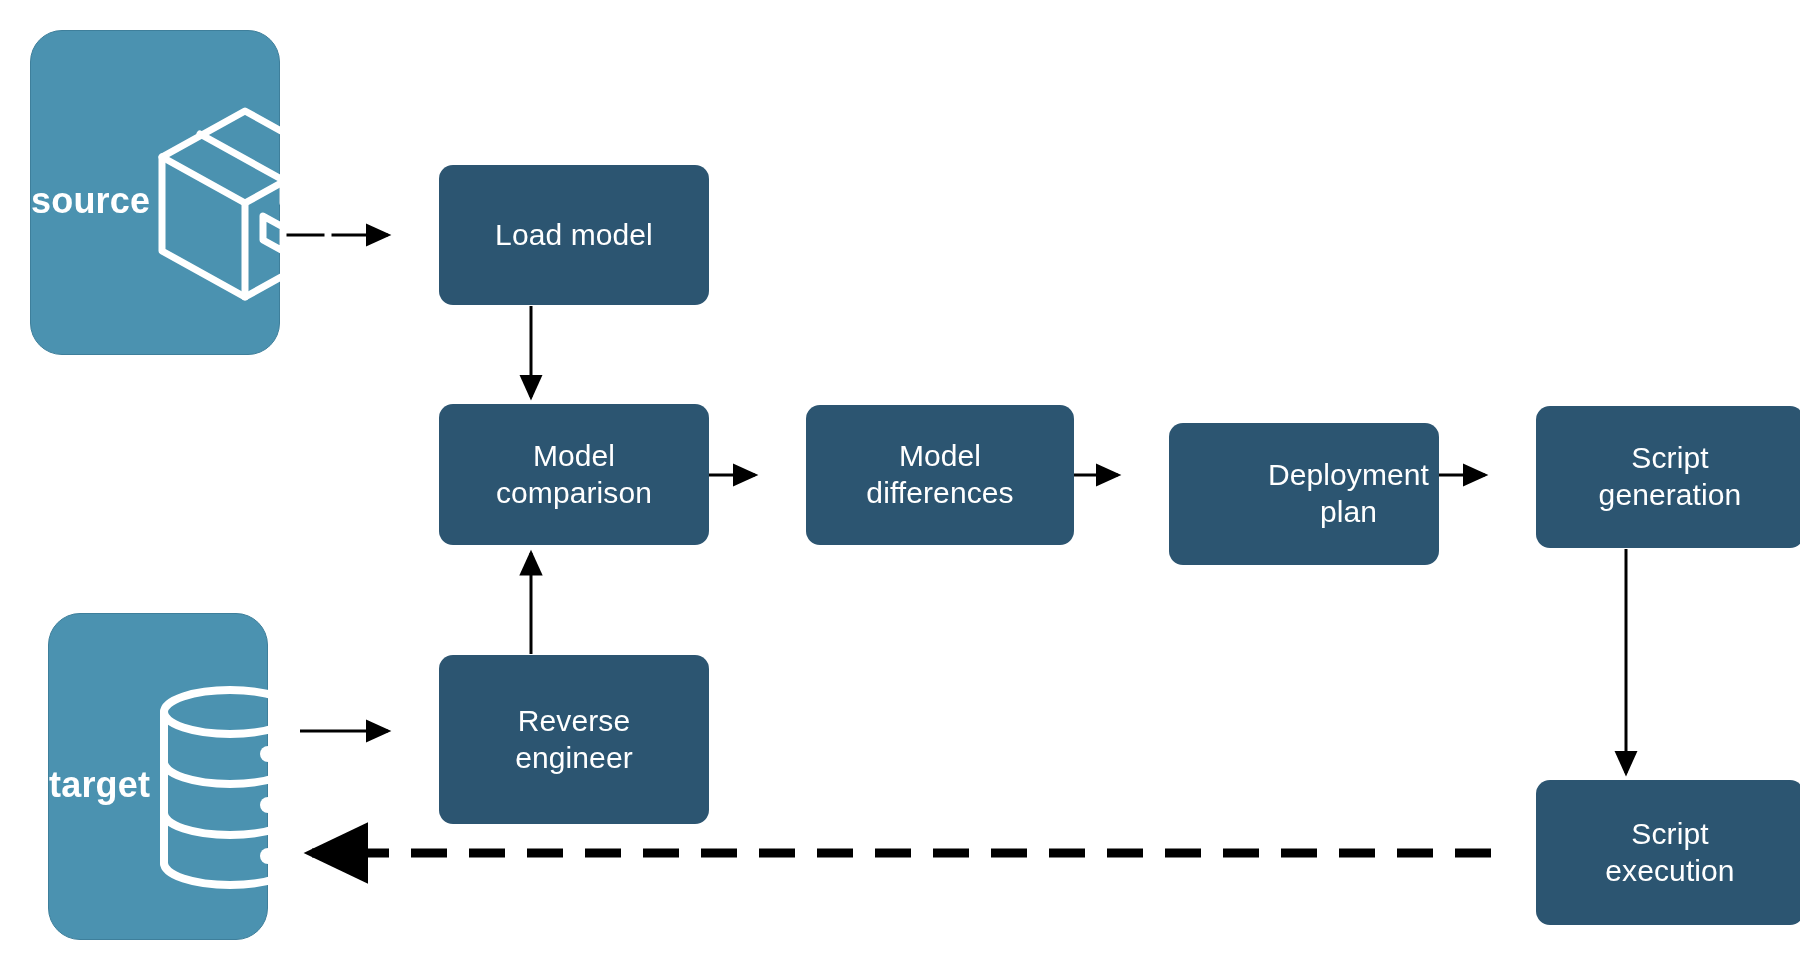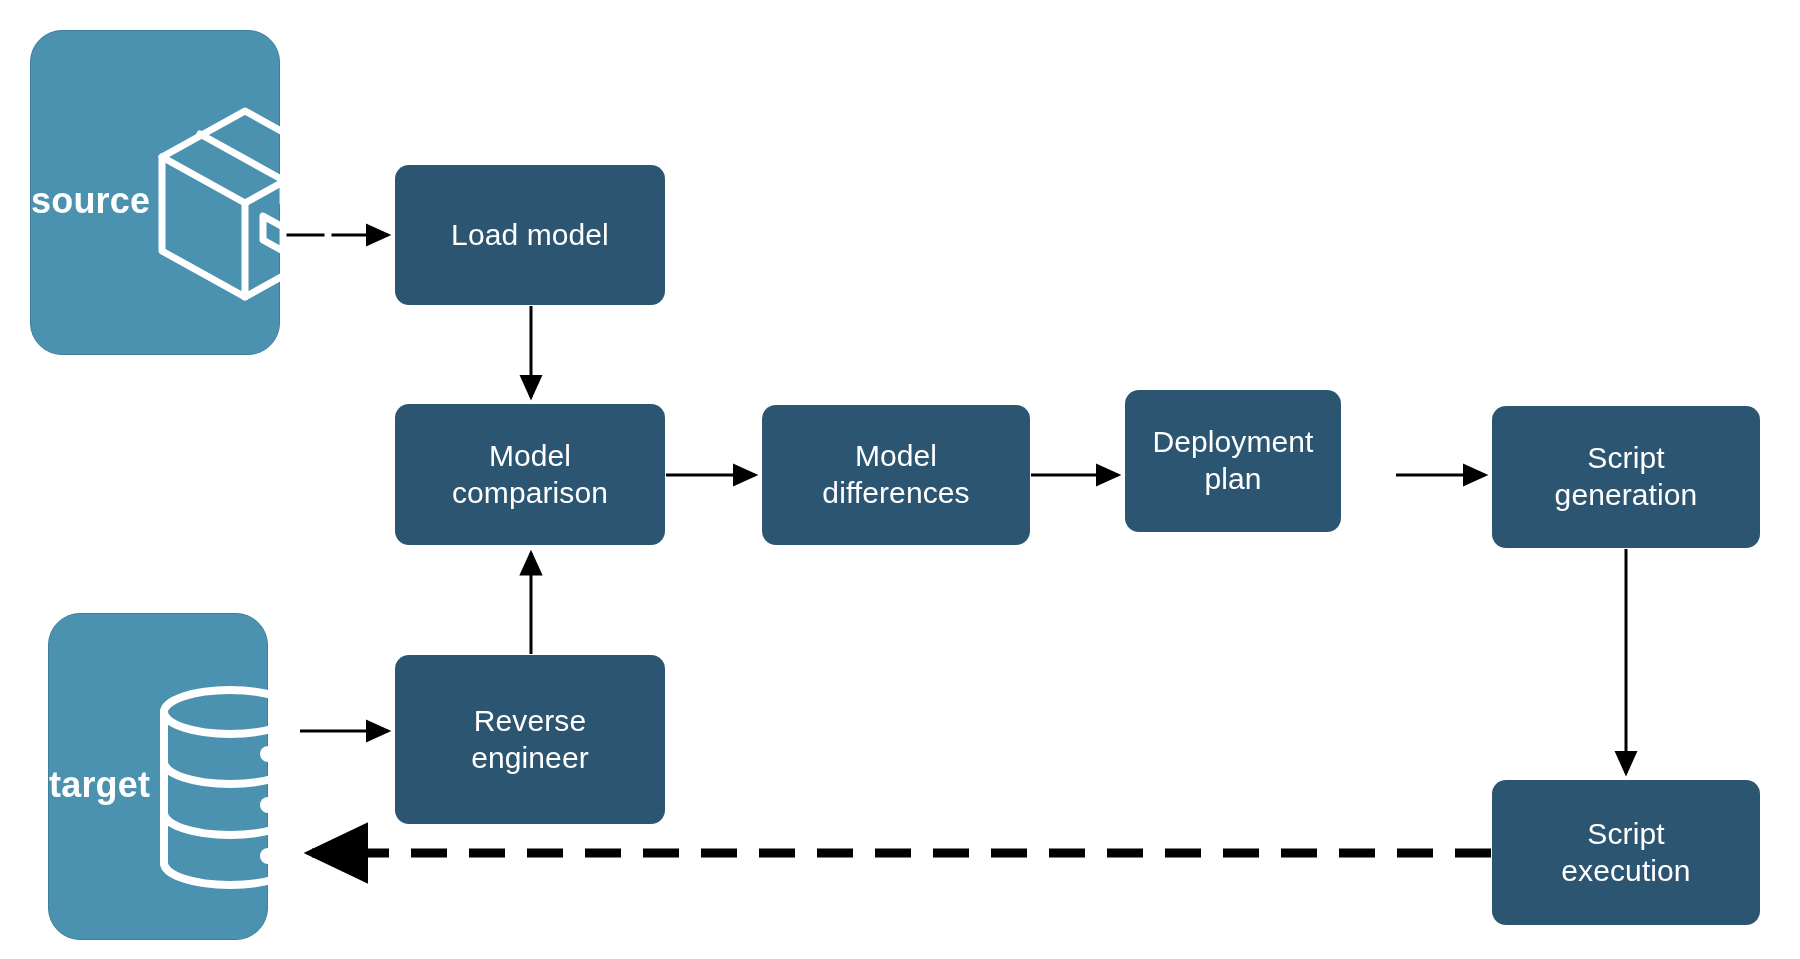--- a/index.html
+++ b/index.html
@@ -36,20 +36,21 @@
     color: #ffffff;
   }
   .process {
     background: #2c5571;
     border-radius: 14px;
     font-size: 30px;
     line-height: 1.22;
     font-weight: 400;
     letter-spacing: 0.1px;
     padding: 4px 10px;
+    margin-left: 44px;
   }
   .process .label {
     white-space: pre-line;
     display: block;
   }
   .endpoint {
     background: #4b92b0;
     border: 1.5px solid #3e7f9b;
     border-radius: 32px;
     flex-direction: row;
@@ -149,21 +150,21 @@
   <div class="node process" style="left:395px; top:404px; width:270px; height:141px;">
     <span class="label">Model
 comparison</span>
   </div>
 
   <div class="node process" style="left:762px; top:405px; width:268px; height:140px;">
     <span class="label">Model
 differences</span>
   </div>
 
-  <div class="node process" style="left:1125px; top:390px; width:216px; height:142px;">
+  <div class="node process" style="left:1125px; top:423px; width:270px; height:142px;justify-content:flex-end;">
     <span class="label">Deployment
 plan</span>
   </div>
 
   <div class="node process" style="left:1492px; top:406px; width:268px; height:142px;">
     <span class="label">Script
 generation</span>
   </div>
 
   <div class="node process" style="left:395px; top:655px; width:270px; height:169px;">

